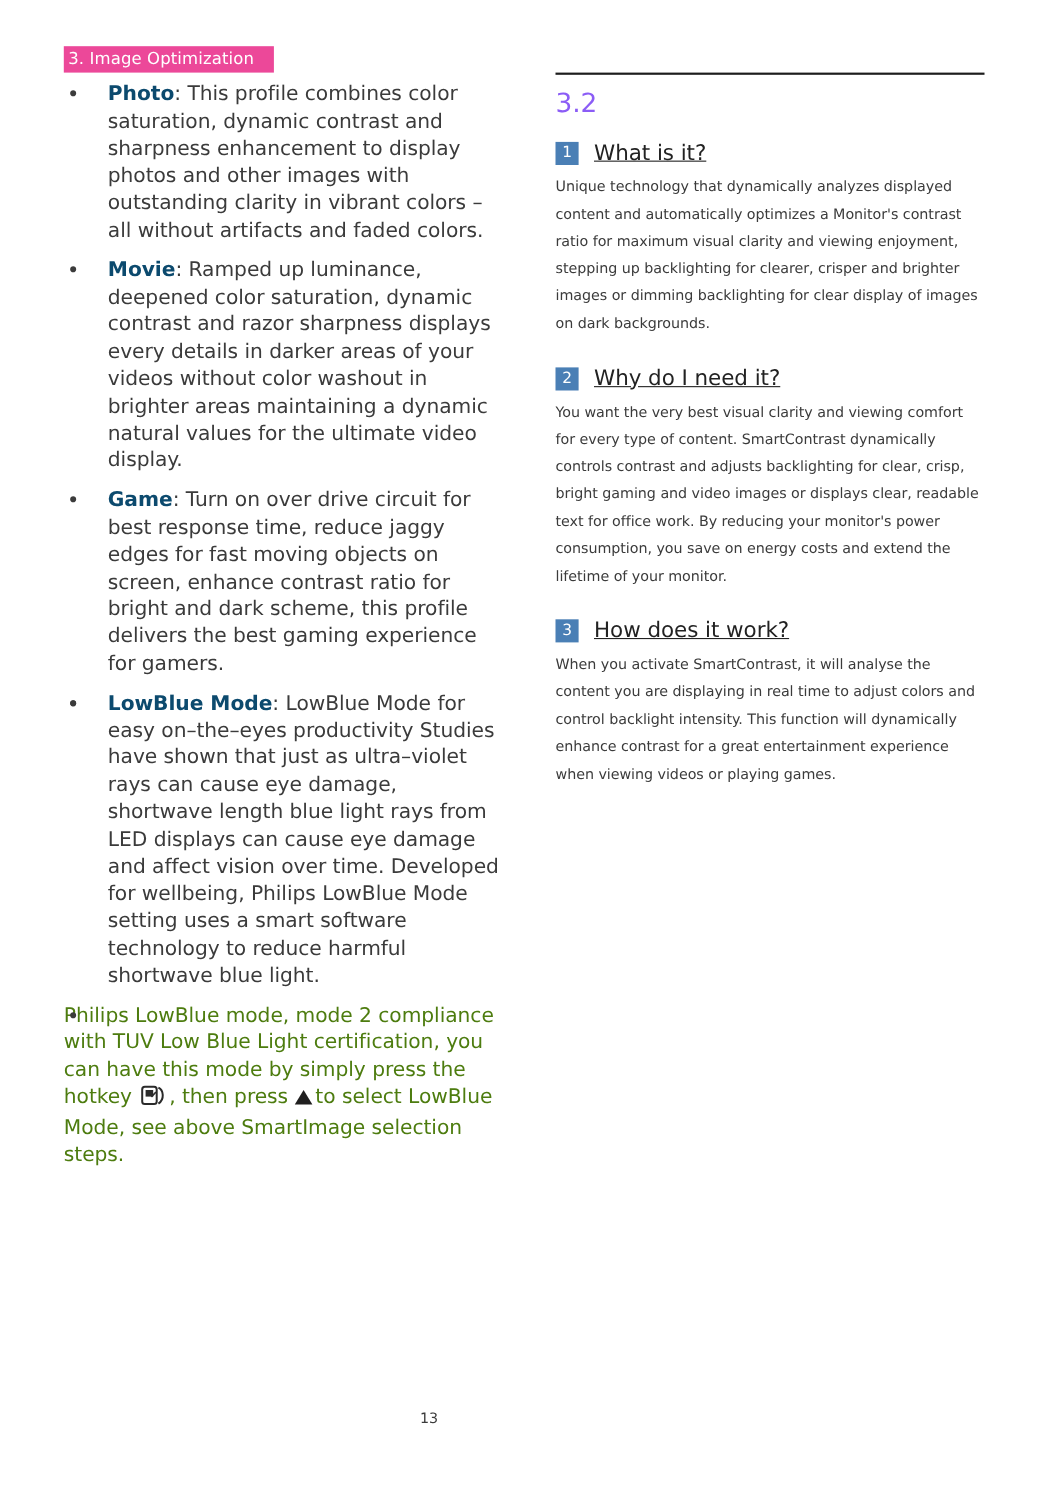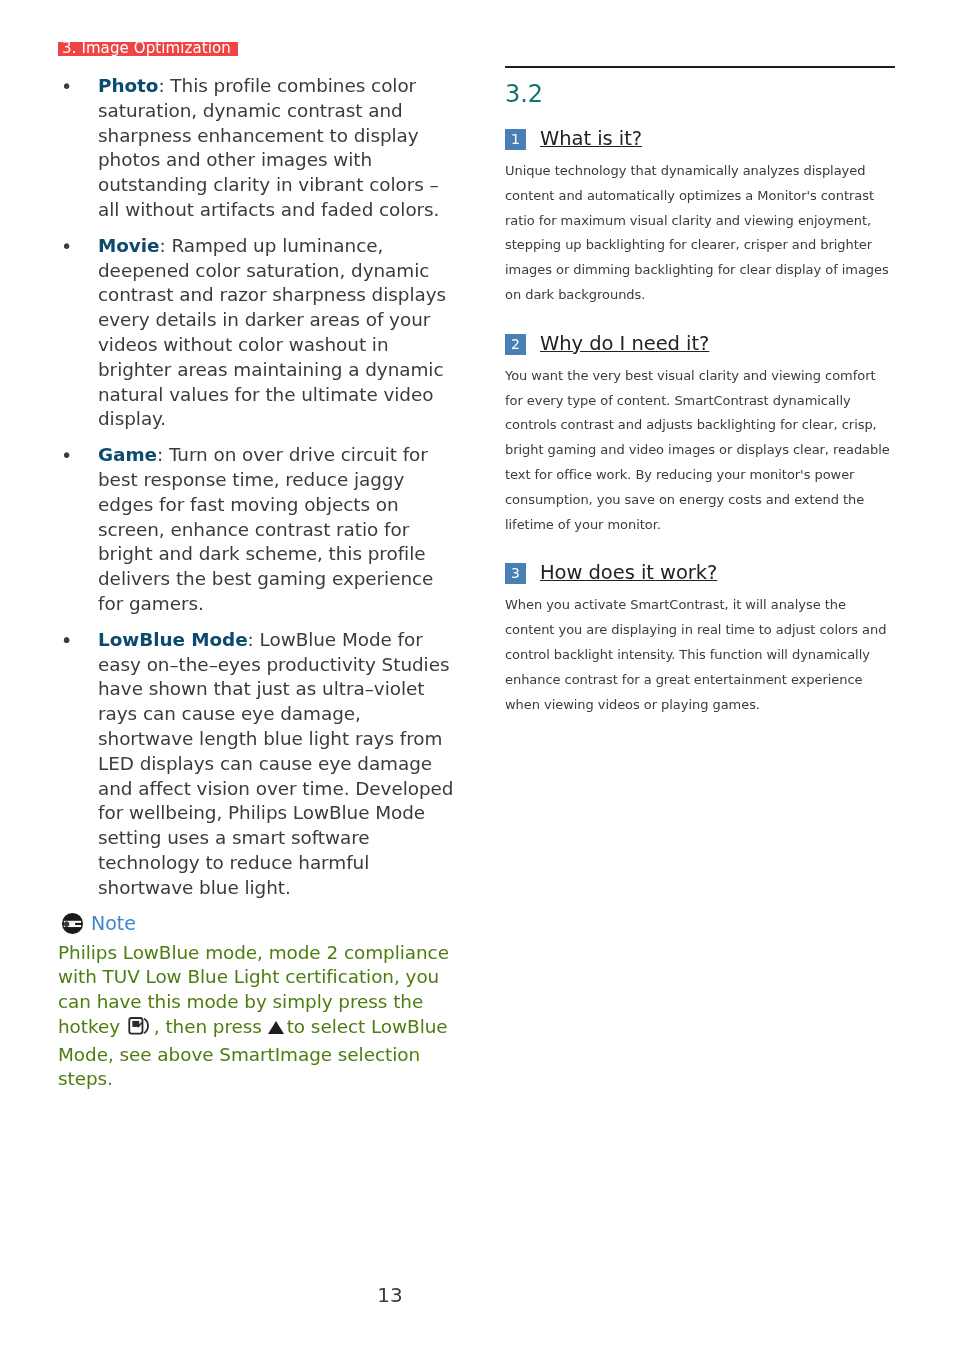--- a/index.html
+++ b/index.html
@@ -14,23 +14,23 @@
     font-family: "DejaVu Sans", "Liberation Sans", sans-serif;
     color: #3b3b3b;
     overflow: hidden;
   }
 
   
   .running-header {
     position: absolute;
     left: 58px;
     top: 42px;
-    height: 14px;
-    background: #ef4444;
-    padding: 1px 7px 2px 4px;
+    height: 24px;
+    background: #ec4899;
+    padding: 1px 18px 2px 4px;
     box-sizing: border-box;
     display: flex;
     align-items: center;
   }
   .running-header .rh-text {
     font-size: 15px;
     color: #ffffff;
     letter-spacing: 0.1px;
     line-height: 1;
     white-space: nowrap;
@@ -126,21 +126,21 @@
   
   .section-rule {
     width: 390px;
     height: 2px;
     background: #1d1d1d;
     margin-bottom: 11px;
   }
   .section-title {
     font-size: 24px;
     line-height: 30px;
-    color: #0f766e;
+    color: #8b5cf6;
     letter-spacing: -0.1px;
     margin-bottom: 16px;
     display: flex;
   }
   .section-title .sec-num {
     margin-right: 11px;
   }
   .qa-head {
     display: flex;
     align-items: flex-start;
@@ -175,21 +175,21 @@
   }
   .qa-body:last-child { margin-bottom: 0; }
 
   
   .page-number {
     position: absolute;
     left: 0;
     top: 1283px;
     width: 780px;
     text-align: center;
-    font-size: 20px;
+    font-size: 13px;
     color: #3b3b3b;
   }
 </style>
 </head>
 <body>
 
 <div class="running-header">
   <span class="rh-text">3. Image Optimization</span>
 </div>
 
@@ -226,31 +226,20 @@
       <span class="bullet-dot">•</span>
       <div class="bullet-text">
         <span class="term">LowBlue Mode</span><span>: </span><span>LowBlue Mode for easy on–the–eyes productivity Studies have shown that just as ultra–violet rays can cause eye damage, shortwave length blue light rays from LED displays can cause eye damage and affect vision over time.  Developed for wellbeing, Philips LowBlue Mode setting uses a smart software technology to reduce harmful shortwave blue light.</span>
       </div>
     </div>
 
     <div class="bullet-item" style="margin-bottom:2px;">
       <span class="bullet-dot">•</span>
     </div>
 
-    <div class="note-head">
-      <span class="note-icon">
-        <svg viewBox="0 0 24 24" width="23" height="23" aria-hidden="true">
-          <circle cx="12" cy="12" r="11" fill="#1a1a1a"></circle>
-          <rect x="3" y="9.2" width="18" height="2.1" fill="#ffffff"></rect>
-          <rect x="3" y="13.6" width="18" height="2.1" fill="#ffffff"></rect>
-          <rect x="5.2" y="11.3" width="9.5" height="2.3" fill="#ffffff"></rect>
-        </svg>
-      </span>
-      <span class="note-label">Note</span>
-    </div>
 
     <div class="note-body">
       <span>Philips LowBlue mode, mode 2 compliance with TUV Low Blue Light certification, you can have this mode by simply press the hotkey</span>
       <span class="inline-glyph">
         <svg viewBox="0 0 26 22" width="24" height="20" aria-hidden="true">
           <rect x="1.2" y="2.2" width="14.5" height="17.2" rx="2.6" ry="2.6" fill="none" stroke="#2a2a2a" stroke-width="2"></rect>
           <rect x="4.6" y="5.4" width="7.6" height="6.6" fill="#2a2a2a"></rect>
           <path d="M10.4 12.2 L15.0 7.4" stroke="#2a2a2a" stroke-width="1.7" fill="none"></path>
           <path d="M17.4 3.0 C22.6 5.4 23.8 14.8 17.4 19.0" fill="none" stroke="#2a2a2a" stroke-width="2"></path>
         </svg>

